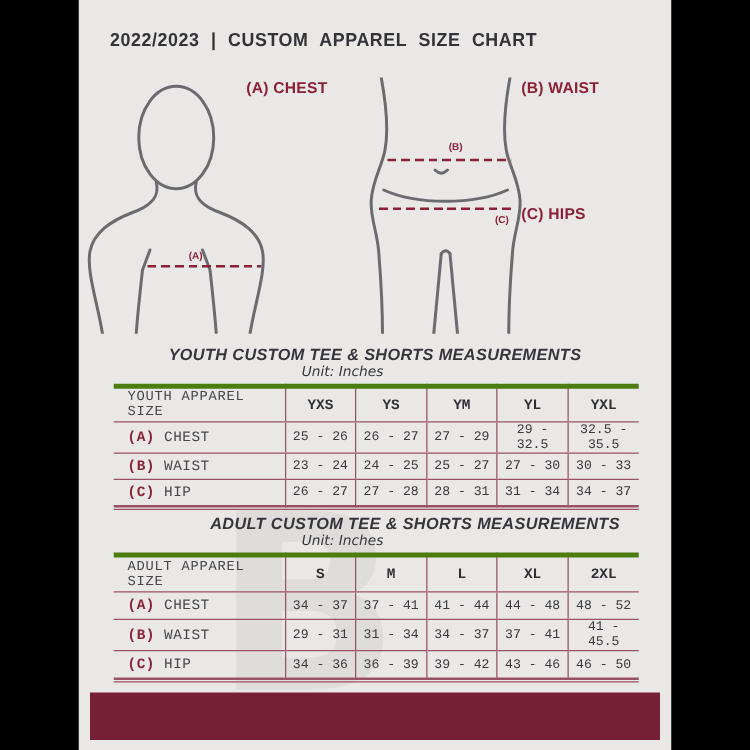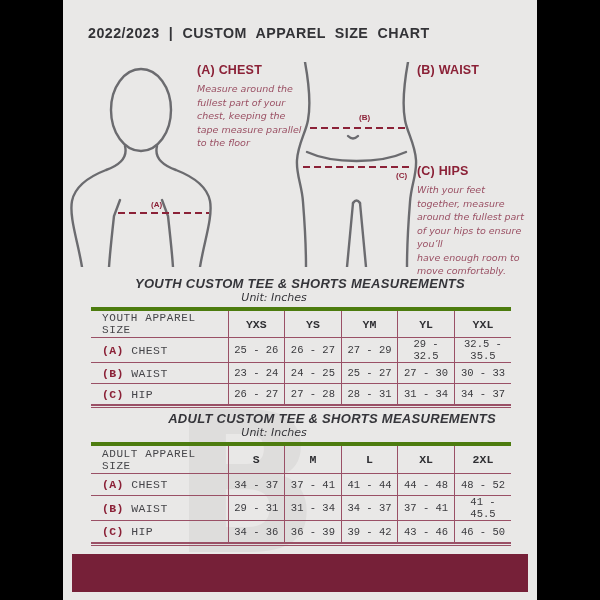--- a/index.html
+++ b/index.html
@@ -72,50 +72,38 @@
       <ellipse cx="73" cy="48" rx="30" ry="41"></ellipse>
       <path d="M57 84 C60 96 52 103 38 108 C20 115 7 124 4 139 C1 155 10 180 14 205"></path>
       <path d="M89 84 C86 96 94 103 108 108 C126 115 139 124 142 139 C145 155 136 180 132 205"></path>
       <path d="M52 138 L46 154 C44 172 42 190 41 205"></path>
       <path d="M94 138 L100 154 C102 172 104 190 105 205"></path>
     </svg>
     <div class="dash" style="left:55px;top:212px;width:91px;"></div>
     <div class="marker" style="left:88px;top:200px;">(A)</div>
 
     <div class="guide-head" style="left:134px;top:63px;">(A) CHEST</div>
-    <div class="guide-desc" style="left:134px;top:82px;width:125px;">Measure around the
-fullest part of your
-chest, keeping the
-tape measure parallel
-to the floor</div>
 
     <svg class="fig" style="left:230px;top:62px;" width="127" height="205" viewBox="0 0 127 205">
       <path d="M12 0 C16 22 18 42 15 58 C13 70 5 82 4 98 C3 112 9 124 10 140 C12 165 13 185 13 205"></path>
       <path d="M115 0 C111 22 109 42 112 58 C114 70 122 82 123 98 C124 112 118 124 117 140 C115 165 114 185 114 205"></path>
       <path d="M14 90 C40 102 87 102 113 90"></path>
       <path d="M55 74 Q60 79 65 74"></path>
       <path d="M60 141 Q63.5 136 67 141"></path>
       <path d="M60 141 C58 162 56 184 54 205"></path>
       <path d="M67 141 C69 162 71 184 73 205"></path>
     </svg>
     <div class="dash" style="left:247px;top:127px;width:99px;"></div>
     <div class="marker" style="left:296px;top:113px;">(B)</div>
     <div class="dash" style="left:240px;top:166px;width:107px;"></div>
     <div class="marker" style="left:333px;top:171px;">(C)</div>
 
     <div class="guide-head" style="left:354px;top:63px;">(B) WAIST</div>
 
     <div class="guide-head" style="left:354px;top:164px;">(C) HIPS</div>
-    <div class="guide-desc" style="left:354px;top:183px;width:124px;">With your feet
-together, measure
-around the fullest part
-of your hips to ensure
-you’ll
-have enough room to
-move comfortably.</div>
 
     <div class="sec-title" style="top:276px;">YOUTH CUSTOM TEE &amp; SHORTS MEASUREMENTS</div>
     <div class="sec-unit" style="top:291px;">Unit: Inches</div>
 
     <div class="size-table" style="top:307px;">
       <table class="youth">
         <colgroup>
             <col class="lbl">
             <col class="val">
             <col class="val">

